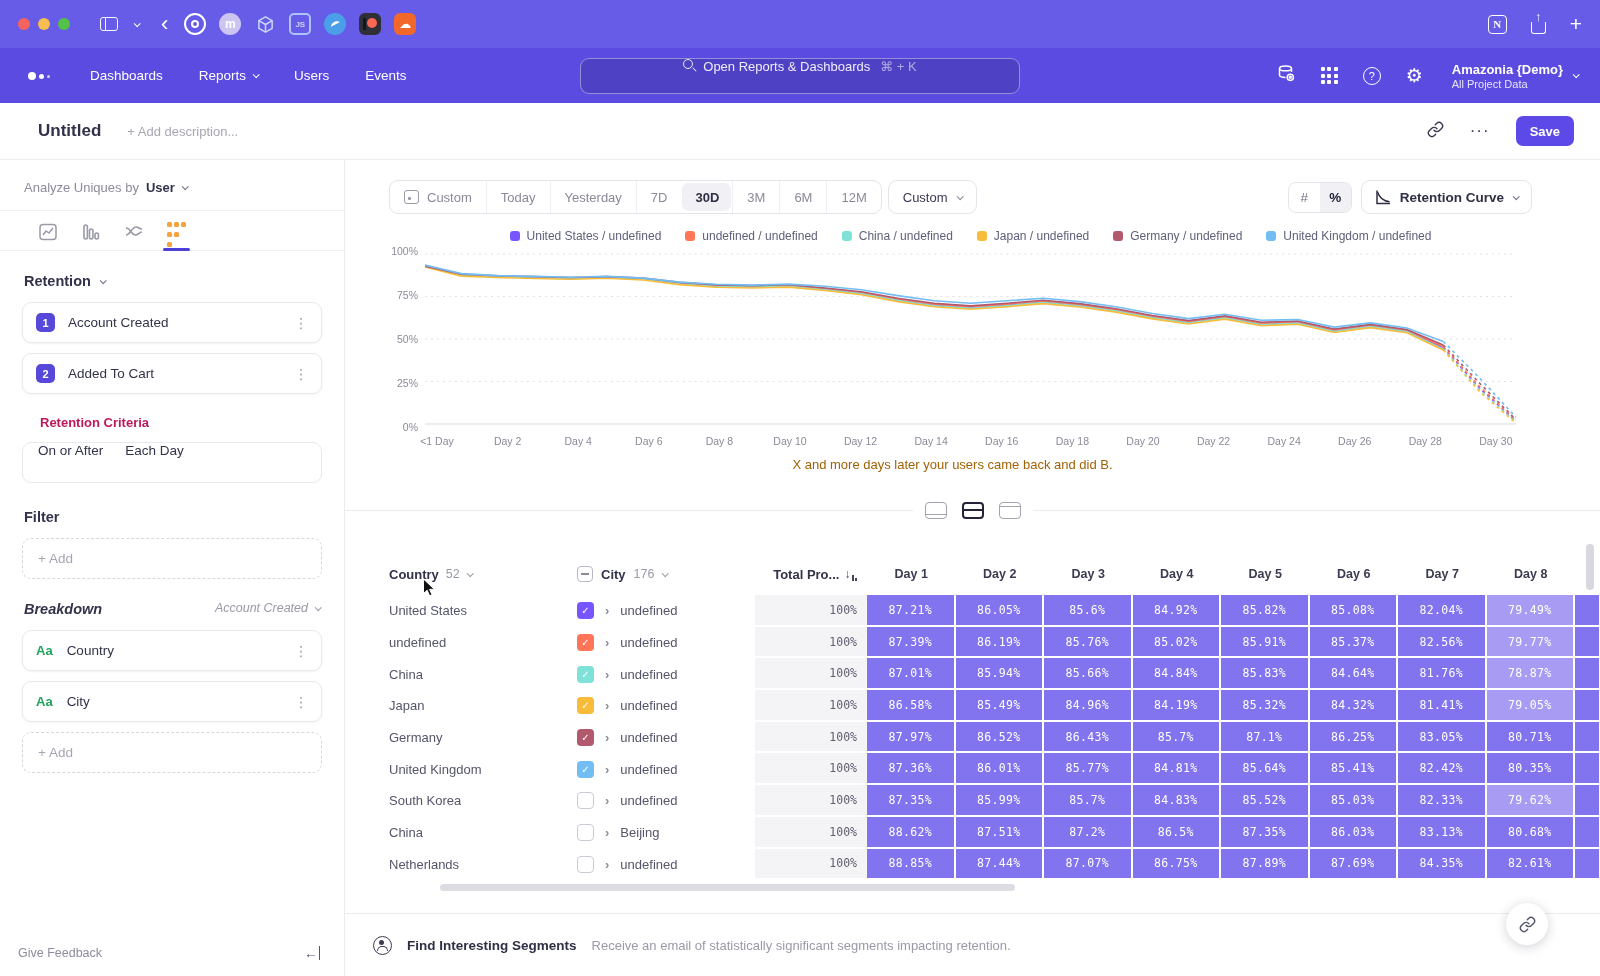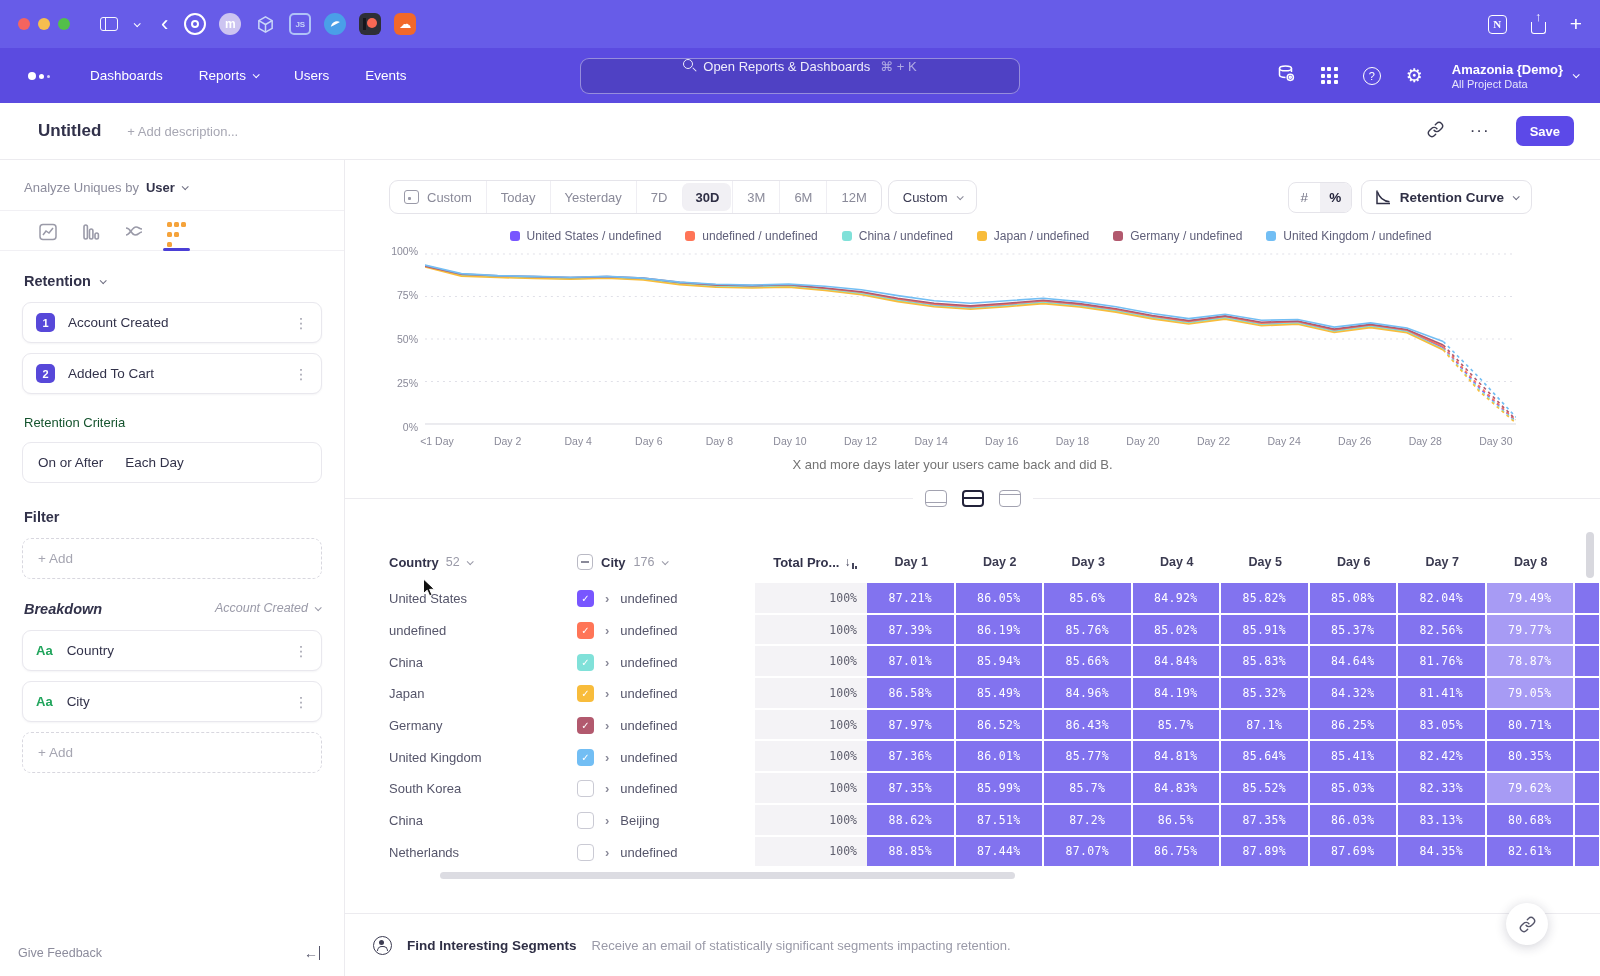--- a/index.html
+++ b/index.html
@@ -76,22 +76,22 @@
   .dotgrid { display:grid; grid-template-columns:repeat(3,5px); gap:2px; }
   .dotgrid i { width:5px; height:5px; border-radius:1.5px; background:#F5A33B; display:block; }
   .dotgrid i.off { background:transparent; }
   .sb-pad { padding:0 22px; }
   .sb-title { font-size:14.5px; font-weight:700; color:#32324A; margin:22px 2px 13px; display:flex; align-items:center; gap:9px; }
   .sb-title .chev { color:#6F6F82; }
   .step-card { height:41px; border:1px solid #E9E8EE; border-radius:9px; box-shadow:0 1px 2px rgba(40,40,70,.05); display:flex; align-items:center; padding:0 13px; margin-bottom:10px; background:#fff; }
   .badge { width:19px; height:19px; border-radius:5px; background:#5748D9; color:#fff; font-size:11px; font-weight:700; display:flex; align-items:center; justify-content:center; margin-right:13px; }
   .step-lbl { font-size:13.5px; color:#32324A; font-weight:500; }
   .kebab { margin-left:auto; color:#9A9AA8; font-size:14px; }
-  .sub-title { font-size:13px; color:#14532d; font-weight:400; margin:21px 2px 12px; }
-  .crit-card { height:41px; border:1px solid #E9E8EE; border-radius:9px; display:flex; align-items:center; gap:22px; padding:0 15px; font-size:13.5px; color:#32324A; font-weight:500; background:#fff; }
+  .sub-title { font-size:13px; color:#be185d; font-weight:700; margin:21px 18px 12px; }
+  .crit-card { height:41px; border:1px solid #E9E8EE; border-radius:9px; display:flex; align-items:flex-start; gap:22px; padding:0 15px; font-size:13.5px; color:#32324A; font-weight:500; background:#fff; }
   .dash-card { border:1px dashed #D8D7DF; border-radius:9px; height:41px; display:flex; align-items:center; padding:0 15px; color:#A6A6B2; font-size:13.5px; margin-bottom:8px; }
   .bd-head { display:flex; align-items:flex-start; margin:22px 2px 13px;font-style:italic; }
   .bd-head .t { font-size:14.5px; font-weight:700; color:#32324A; }
   .bd-ev { margin-left:auto; color:#9A9AA8; font-size:12.5px; display:flex; align-items:center; gap:7px; }
   .aa { color:#1FA45B; font-weight:700; font-size:13px; margin-right:14px; }
   .sb-bottom { margin-top:auto; display:flex; align-items:center; padding:0 24px 0 18px; color:#8C8C9C; font-size:12.5px; }
   .collapse { margin-left:auto; color:#55556A; font-size:14px; border-right:1.8px solid #55556A; padding-right:1px; line-height:1; }
 
   
   .main { flex:1; display:flex; flex-direction:column; position:relative; background:#fff; padding-bottom:63px; overflow:hidden; }
@@ -113,21 +113,21 @@
   .lg-item { display:flex; align-items:center; gap:7px; }
   .lg-sw { width:10px; height:10px; border-radius:3px; }
 
   .chart-wrap { margin:8px 84px 0 44px; display:flex; }
   #y-axis { width:36px; position:relative; height:176px; font-size:10.5px; color:#8A8A99; }
   #y-axis span { position:absolute; right:7px; transform:translateY(-50%); }
   .plot { flex:1; position:relative; height:176px; }
   .plot svg { position:absolute; inset:0; width:100%; height:176px; }
   #x-axis { display:flex; justify-content:space-between; margin:8px 84px 0 72px; font-size:10.5px; color:#8A8A99; }
   #x-axis span { min-width:40px; text-align:center; }
-  .caption { text-align:center; margin:10px 84px 0 44px; font-size:13px; color:#737373; }
+  .caption { text-align:center; margin:10px 84px 12px 44px; font-size:13px; color:#a16207; }
 
   .view-toggle-row { position:relative; margin-top:12px; height:28px; }
   .view-toggle-row::before { content:''; position:absolute; left:0; right:0; top:14px; border-top:1px solid #ECEBEF; }
   .vt-group { position:absolute; left:50%; transform:translateX(-50%); background:#fff; padding:0 12px; display:flex; gap:15px; align-items:center; height:28px; }
   .vt { width:22px; height:17px; border:1.7px solid #A2A2B0; border-radius:4px; position:relative; }
   .vt.b::after { content:''; position:absolute; left:0; right:0; bottom:3px; border-bottom:1.7px solid #A2A2B0; }
   .vt.m::after { content:''; position:absolute; left:0; right:0; top:50%; transform:translateY(-50%); border-bottom:2px solid #23233A; }
   .vt.t::after { content:''; position:absolute; left:0; right:0; top:3px; border-top:1.7px solid #A2A2B0; }
   .vt.active { border-color:#23233A; border-width:2px; }
 

